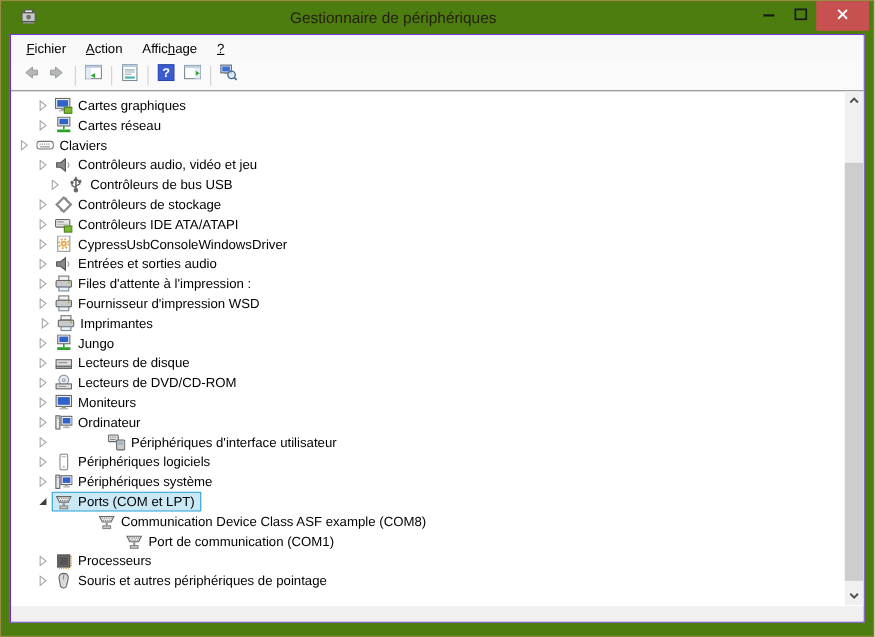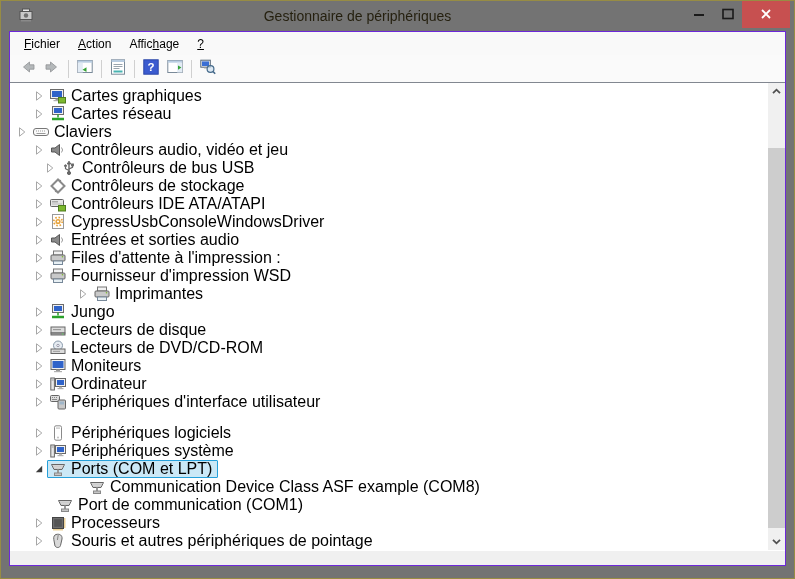--- a/index.html
+++ b/index.html
@@ -1,19 +1,19 @@
 <!DOCTYPE html>
 <html><head>
 <meta charset="utf-8">
 <style>
   html,body{margin:0;padding:0;background:#fff;}
   *{box-sizing:border-box;}
   .window{
     position:relative;width:795px;height:579px;
-    background:#737373;border:1px solid #978c44;
+    background:#4d7c0f;border:1px solid #978c44;
     font-family:"Liberation Sans","DejaVu Sans",sans-serif;
     overflow:hidden;
   }
   
   .titlebar{position:absolute;left:0;top:0;right:0;height:30px;}
   .win-icon{position:absolute;left:17px;top:6px;width:16px;height:16px;}
   .title{position:absolute;left:60px;right:140px;top:7px;text-align:center;
          font-size:14px;color:#241f0e;white-space:nowrap;}
   .controls{position:absolute;right:4px;top:0;display:flex;height:27px;}
   .ctrl{width:29px;height:27px;display:flex;align-items:center;justify-content:center;cursor:default;}
@@ -26,21 +26,21 @@
   }
   .menubar{height:23px;display:flex;align-items:center;padding-left:5px;
            background:#f9f9f9;font-size:12px;color:#000;flex:0 0 auto;}
   .menu-item{padding:3px 9px;white-space:nowrap;}
   .toolbar{height:27px;display:flex;align-items:center;padding-left:6px;
            background:#fafafa;flex:0 0 auto;}
   .tb-btn{width:24px;height:24px;display:flex;align-items:center;justify-content:center;}
   .tb-sep{width:1px;height:18px;background:#d0d0d0;margin:0 4px;flex:0 0 auto;}
   .treeview{flex:1 1 auto;background:#fff;border-top:1px solid #828790;
             position:relative;overflow:hidden;padding-top:4px;}
-  .tree-row{height:18px;display:flex;align-items:center;font-size:16px;color:#000;white-space:nowrap;}
+  .tree-row{height:18px;display:flex;align-items:center;font-size:12px;color:#000;white-space:nowrap;}
   .arrow{width:16px;height:16px;flex:0 0 auto;display:flex;align-items:center;justify-content:center;}
   .row-inner{display:flex;align-items:center;height:18px;padding:0 5px 0 2px;
              border:1px solid transparent;border-radius:1px;}
   .row-inner.selected{background:#cbe8f6;border-color:#26a0da;}
   .dev-icon{width:16px;height:16px;margin-right:5px;flex:0 0 auto;}
   .label{line-height:16px;}
   
   .scrollbar{position:absolute;top:0;right:0;bottom:0;width:17px;background:#f0f0f0;}
   .sb-arrow{position:absolute;left:0;width:17px;height:17px;display:flex;
             align-items:center;justify-content:center;}
@@ -312,21 +312,21 @@
             <span class="row-inner">
               <span class="dev-icon"><svg width="16" height="16" viewBox="0 0 16 16">
                   <rect x="3.5" y="1" width="9" height="4" fill="#f2f2f2" stroke="#777"></rect>
                   <rect x="1" y="5" width="14" height="6" rx="1" fill="#c9c9c9" stroke="#666"></rect>
                   <circle cx="12.5" cy="6.8" r="0.8" fill="#7cb82f"></circle>
                   <rect x="3.5" y="11" width="9" height="3.5" fill="#e8f0f4" stroke="#778899"></rect>
                 </svg></span>
               <span class="label">Fournisseur d'impression WSD</span>
             </span>
           </div>
-          <div class="tree-row" style="padding-left: 23px; margin-left: 42px;">
+          <div class="tree-row" style="padding-left: 23px;">
             <span class="arrow">
               <svg width="10" height="10" viewBox="0 0 10 10">
                 <path d="M2.5 0.8 L7.8 5 L2.5 9.2 z" fill="#ffffff" stroke="#a6a6a6"></path>
               </svg>
             </span>
             <span class="row-inner">
               <span class="dev-icon"><svg width="16" height="16" viewBox="0 0 16 16">
                   <rect x="3.5" y="1" width="9" height="4" fill="#f2f2f2" stroke="#777"></rect>
                   <rect x="1" y="5" width="14" height="6" rx="1" fill="#c9c9c9" stroke="#666"></rect>
                   <circle cx="12.5" cy="6.8" r="0.8" fill="#7cb82f"></circle>
@@ -410,37 +410,37 @@
                   <rect x="0.8" y="2" width="3.6" height="12" fill="#e8e8e8" stroke="#666"></rect>
                   <rect x="1.6" y="3.5" width="2" height="1" fill="#999"></rect>
                   <rect x="5.5" y="2.5" width="10" height="8" fill="#f0f0f0" stroke="#666"></rect>
                   <rect x="7" y="4" width="7" height="5" fill="#2f63c9"></rect>
                   <rect x="9" y="10.5" width="3" height="1.2" fill="#999"></rect>
                   <rect x="7.5" y="12" width="6" height="1.2" fill="#b0b0b0"></rect>
                 </svg></span>
               <span class="label">Ordinateur</span>
             </span>
           </div>
-          <div class="tree-row" style="padding-left: 21px;">
+          <div class="tree-row" style="padding-left: 21px; gap: 48px;">
             <span class="arrow">
               <svg width="10" height="10" viewBox="0 0 10 10">
                 <path d="M2.5 0.8 L7.8 5 L2.5 9.2 z" fill="#ffffff" stroke="#a6a6a6"></path>
               </svg>
             </span>
             <span class="row-inner">
               <span class="dev-icon"><svg width="16" height="16" viewBox="0 0 16 16">
                   <rect x="0.5" y="1.5" width="9" height="6" rx="1" fill="#ddd" stroke="#666"></rect>
                   <path d="M2 3.5 h1 M4 3.5 h1 M6 3.5 h1 M2 5.5 h5" stroke="#888"></path>
                   <rect x="8" y="6" width="7.5" height="9" rx="1" fill="#c9c9c9" stroke="#666"></rect>
                   <rect x="9.5" y="7.5" width="4.5" height="3" fill="#9fb6c9"></rect>
                 </svg></span>
               <span class="label">Périphériques d'interface utilisateur</span>
             </span>
           </div>
-          <div class="tree-row" style="padding-left: 21px; margin-top: 13px;">
+          <div class="tree-row" style="padding-left: 21px;">
             <span class="arrow">
               <svg width="10" height="10" viewBox="0 0 10 10">
                 <path d="M2.5 0.8 L7.8 5 L2.5 9.2 z" fill="#ffffff" stroke="#a6a6a6"></path>
               </svg>
             </span>
             <span class="row-inner">
               <span class="dev-icon"><svg width="16" height="16" viewBox="0 0 16 16">
                   <rect x="4.5" y="0.8" width="7" height="14.4" rx="1.5" fill="#fff" stroke="#8a8a8a"></rect>
                   <rect x="6" y="2.5" width="4" height="1.2" fill="#c0c0c0"></rect>
                   <circle cx="8" cy="12.5" r="1" fill="#c0c0c0"></circle>
@@ -507,21 +507,21 @@
                     <circle cx="7" cy="7" r="0.6"></circle>
                     <circle cx="9" cy="7" r="0.6"></circle>
                     <circle cx="11" cy="7" r="0.6"></circle>
                   </g>
                   <rect x="7" y="8.5" width="2" height="3.5" fill="#9a9a9a"></rect>
                   <rect x="4.5" y="12" width="7" height="2.5" fill="#c6c6c6" stroke="#888"></rect>
                 </svg></span>
               <span class="label">Communication Device Class ASF example (COM8)</span>
             </span>
           </div>
-          <div class="tree-row" style="padding-left: 28px;">
+          <div class="tree-row" style="padding-left: 41px; gap: 44px;">
             <span class="arrow"></span>
             <span class="row-inner">
               <span class="dev-icon"><svg width="16" height="16" viewBox="0 0 16 16">
                   <path d="M1.5 3.5 H14.5 L12 8.5 H4 z" fill="#ececec" stroke="#666"></path>
                   <g fill="#777">
                     <circle cx="4" cy="5" r="0.6"></circle>
                     <circle cx="6" cy="5" r="0.6"></circle>
                     <circle cx="8" cy="5" r="0.6"></circle>
                     <circle cx="10" cy="5" r="0.6"></circle>
                     <circle cx="12" cy="5" r="0.6"></circle>

